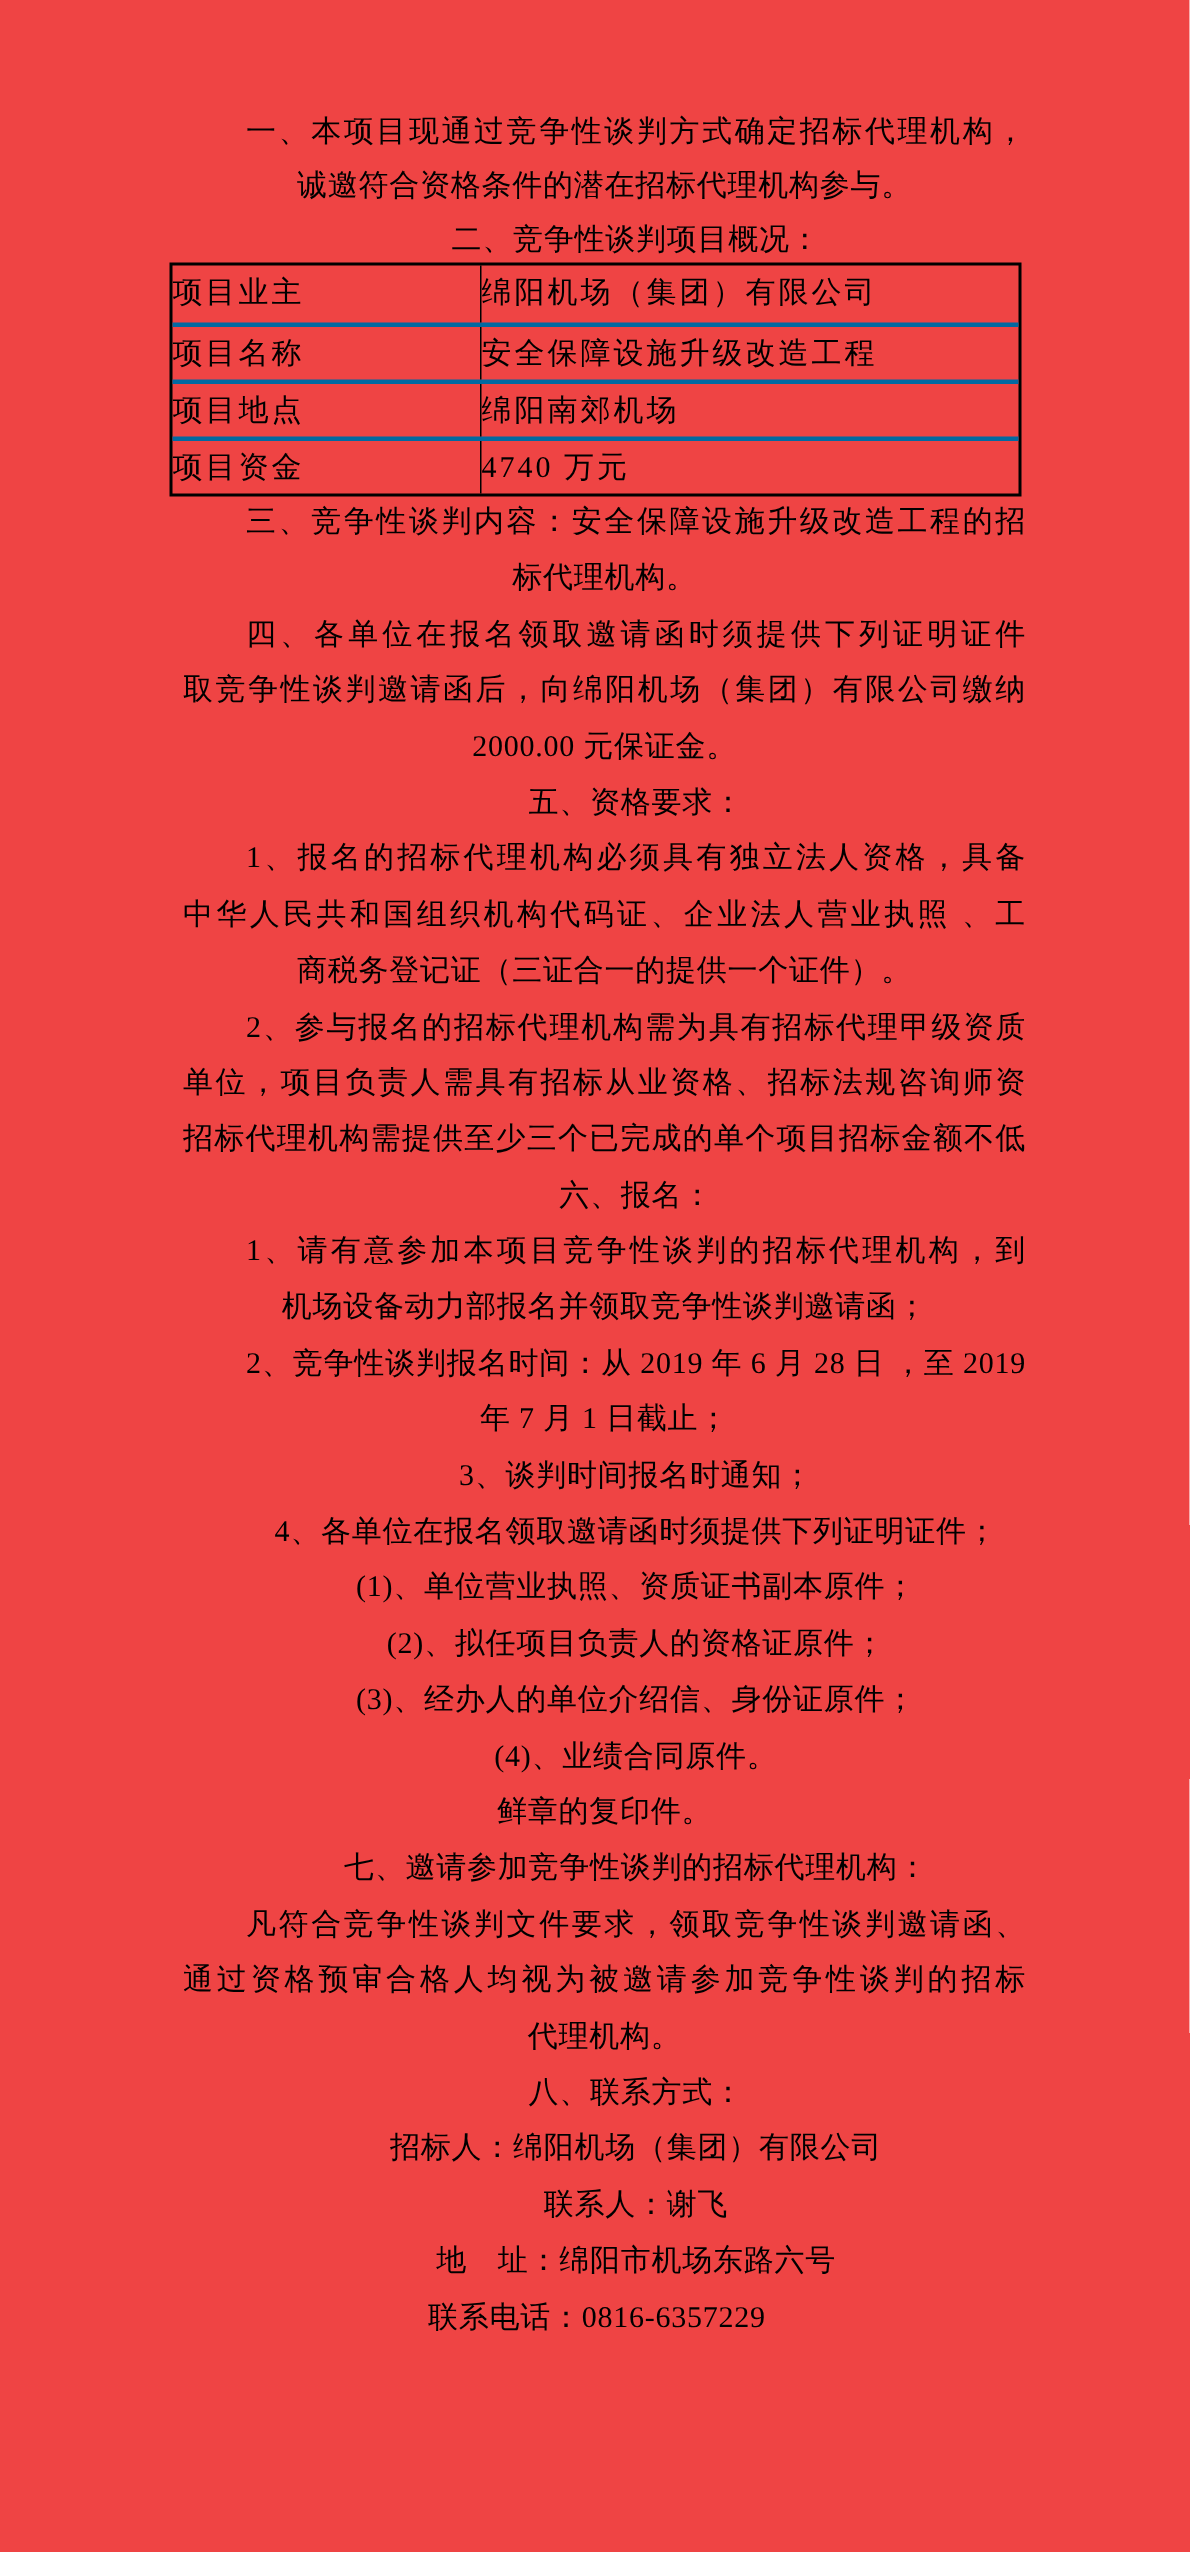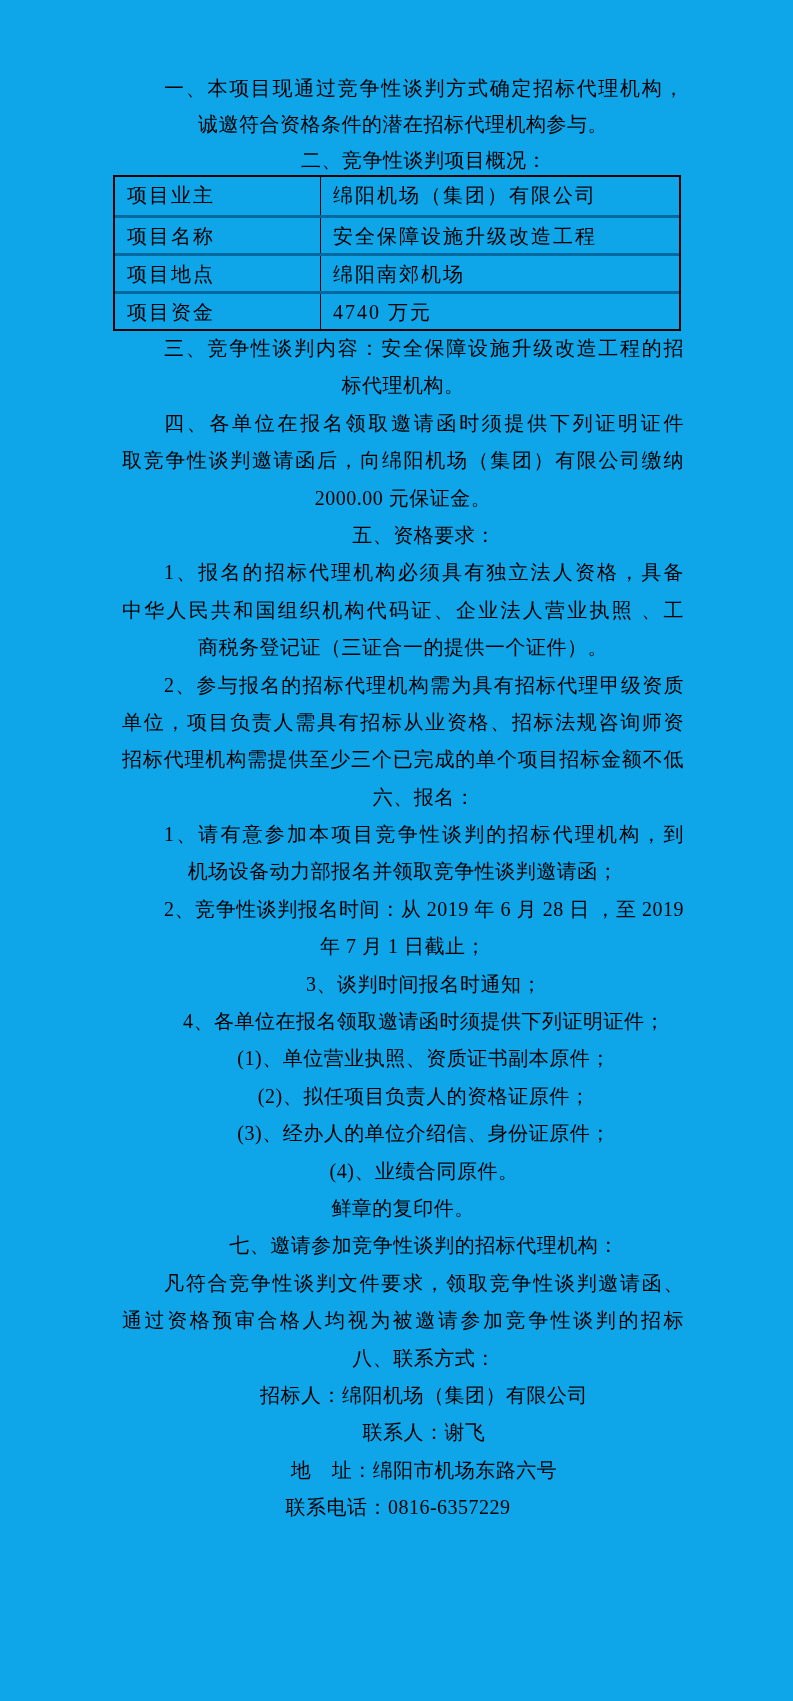--- a/index.html
+++ b/index.html
@@ -1,19 +1,19 @@
 <!DOCTYPE html>
 <html><head>
 <meta charset="utf-8">
 <style>
   html,body{margin:0;padding:0;background:#ffffff;}
   .page{
     position:relative;
     width:793px;height:1701px;
-    background:#0ea5e9;
+    background:#ef4444;
     color:#000000;
     font-family:"Liberation Serif","DejaVu Serif",serif;
     overflow:hidden;
   }
   .textblock{position:absolute;left:122px;width:562px;}
   #block-intro{top:70px;}
   #block-body{top:330px;}
   .line{
     height:36px;line-height:36px;
     font-size:20px;
@@ -32,21 +32,21 @@
   .doc-table{
     position:absolute;left:113px;top:175px;
     width:568px;
     border:2px solid #000;
     box-sizing:border-box;
   }
   .doc-table .tr{display:flex;height:38px;box-sizing:border-box;}
   .doc-table .tr + .tr{border-top:3px solid #0369a1;}
   .doc-table .td{
     box-sizing:border-box;
-    padding-left:12px;
+    padding-left:0;
     font-size:20px;
     letter-spacing:2px;
     line-height:37px;
     white-space:nowrap;
     overflow:hidden;
   }
   .doc-table .td.label{width:206px;border-right:1px solid #000;}
   .doc-table .td.value{flex:1;}
 </style>
 </head>
@@ -100,20 +100,21 @@
       <div class="line indent">3、谈判时间报名时通知；</div>
       <div class="line indent">4、各单位在报名领取邀请函时须提供下列证明证件；</div>
       <div class="line indent">(1)、单位营业执照、资质证书副本原件；</div>
       <div class="line indent">(2)、拟任项目负责人的资格证原件；</div>
       <div class="line indent">(3)、经办人的单位介绍信、身份证原件；</div>
       <div class="line indent">(4)、业绩合同原件。</div>
       <div class="line">鲜章的复印件。</div>
       <div class="line indent">七、邀请参加竞争性谈判的招标代理机构：</div>
       <div class="line indent justify">凡符合竞争性谈判文件要求，领取竞争性谈判邀请函、</div>
       <div class="line justify">通过资格预审合格人均视为被邀请参加竞争性谈判的招标</div>
+      <div class="line">代理机构。</div>
       <div class="line indent">八、联系方式：</div>
       <div class="line indent">招标人：绵阳机场（集团）有限公司</div>
       <div class="line indent">联系人：谢飞</div>
       <div class="line indent">地　址：绵阳市机场东路六号</div>
       <div class="line outdent">联系电话：0816-6357229</div>
     </div>
 
 </div>
 
 </body></html>

